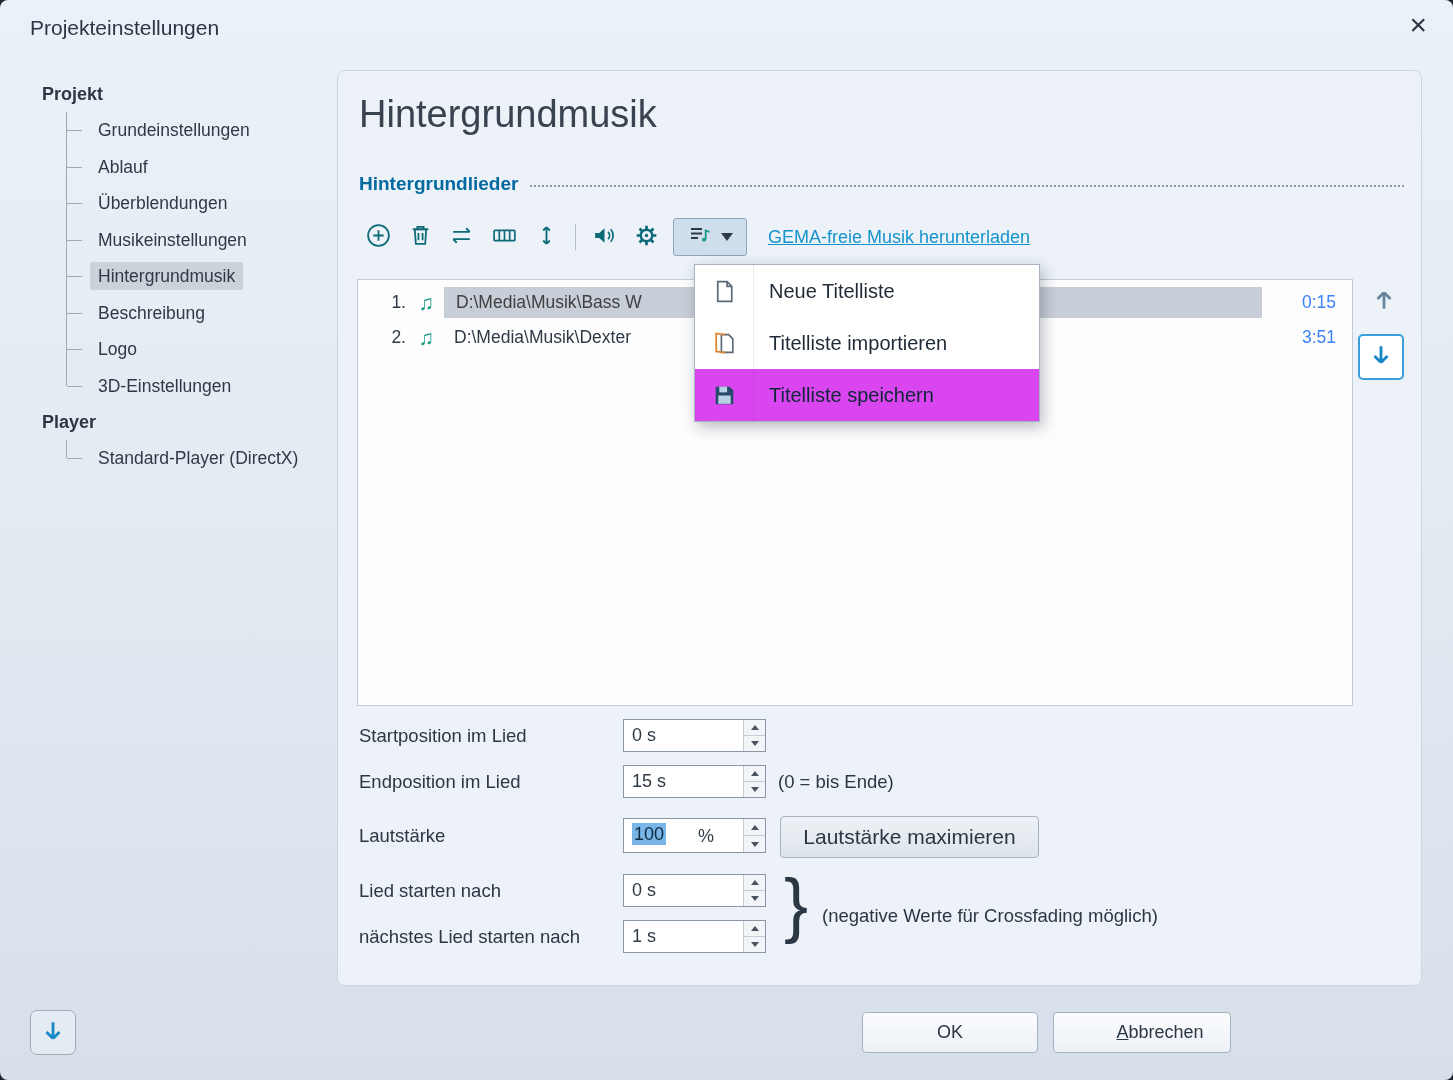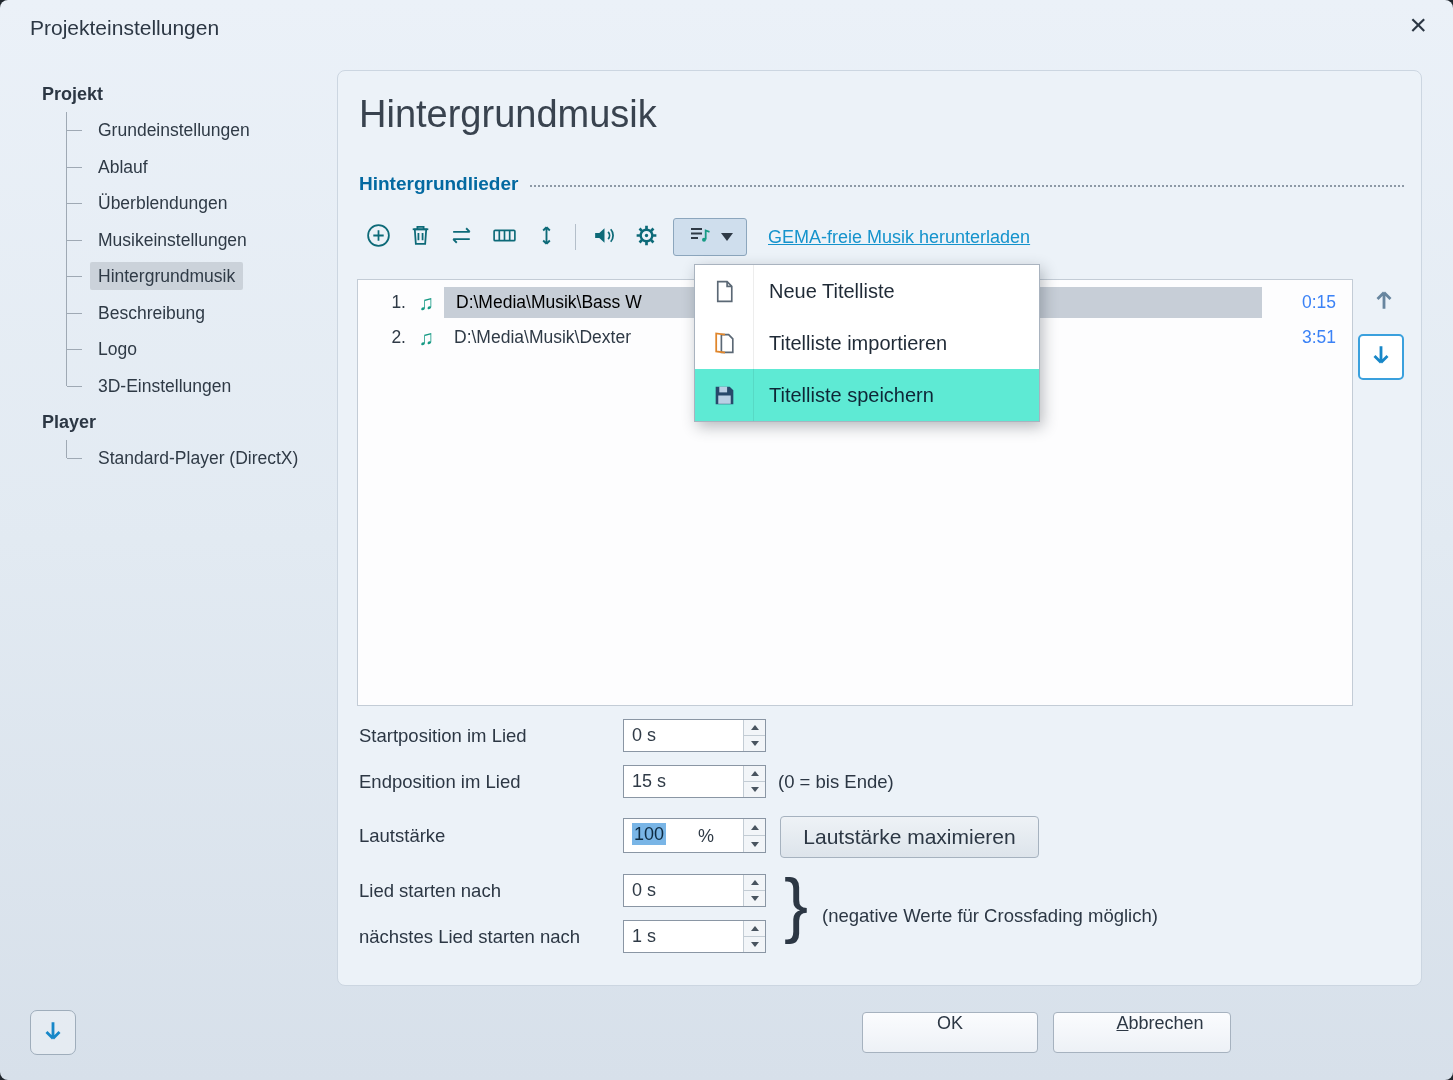--- a/index.html
+++ b/index.html
@@ -40,39 +40,39 @@
   .caret{width:0;height:0;border-left:6px solid transparent;border-right:6px solid transparent;border-top:8px solid #2f3a46;}
   .gema-link{margin-left:14px;font-size:18px;color:#1593cc;text-decoration:underline;cursor:pointer;white-space:nowrap;}
 
   
   .listbox{position:absolute;left:19px;top:208px;width:996px;height:427px;background:#fdfdfe;
     border:1px solid #c3ccd6;box-sizing:border-box;padding-top:5px;}
   .list-row{display:flex;align-items:center;height:35px;font-size:17.5px;}
   .row-index{width:48px;text-align:right;color:#2f3a46;flex:none;}
   .note-glyph{width:32px;text-align:center;color:#169a84;font-size:21px;flex:none;margin-left:4px;}
   .row-wrap{flex:1;margin-left:2px;margin-right:12px;padding:5px 10px;}
-  .list-row.selected .row-wrap{background:#c7ced7;color:#000000;padding-left:12px;}
+  .list-row.selected .row-wrap{background:#c7ced7;color:#404040;padding-left:12px;}
   .row-duration{width:62px;text-align:right;margin-right:16px;color:#3b82f6;flex:none;}
 
   
   .btn-up{position:absolute;left:1024px;top:210px;width:44px;height:42px;display:flex;align-items:center;
     justify-content:center;color:#68869f;cursor:default;}
   .btn-down{position:absolute;left:1020px;top:263px;width:46px;height:46px;background:#fff;border:2px solid #3aa0dd;
     border-radius:5px;box-sizing:border-box;display:flex;align-items:center;justify-content:center;color:#1787c8;cursor:default;}
   .btn-up svg,.btn-down svg{width:26px;height:26px;}
 
   
   .menu{position:absolute;left:356px;top:193px;width:344px;background:#fff;border:1px solid #a9b3bf;
     box-shadow:3px 5px 14px rgba(40,50,60,.32);z-index:20;}
   .menu-item{display:flex;align-items:center;height:52px;cursor:default;}
   .menu-icon{width:58px;height:100%;display:flex;align-items:center;justify-content:center;
     border-right:1px solid rgba(0,0,0,.07);flex:none;}
   .menu-icon svg{width:27px;height:27px;}
   .menu-label{margin-left:15px;font-size:20px;color:#1f2a36;white-space:nowrap;}
-  .menu-item.highlight{background:#5eead4;}
+  .menu-item.highlight{background:#d946ef;}
   .menu-item.highlight .menu-label{color:#0e2636;}
 
   
   .form-row{position:absolute;left:21px;height:33px;display:flex;align-items:center;}
   .fr1{top:648px}.fr2{top:694px}.fr3{top:747px;height:35px}.fr4{top:803px}.fr5{top:849px}
   .form-label{font-size:18.5px;color:#2c3744;width:264px;flex:none;}
   .spinner{width:143px;height:33px;background:#fff;border:1px solid #8a96a4;box-sizing:border-box;display:flex;position:relative;flex:none;}
   .fr3 .spinner{height:35px;}
   .spin-value{flex:1;font-size:18px;padding:5px 8px;white-space:nowrap;}
   .vol-sel{background:#79b5e6;color:#0e2b42;padding:1px 2px;}
@@ -84,21 +84,21 @@
   .spin-down::after{content:"";border-left:4px solid transparent;border-right:4px solid transparent;border-top:5px solid #49545f;}
   .form-note{margin-left:12px;font-size:18.5px;color:#2c3744;white-space:nowrap;}
   .maximize-btn{position:absolute;left:442px;top:745px;width:259px;height:42px;
     background:linear-gradient(180deg,#eef2f6,#dde4eb);border:1px solid #a6b2bf;border-radius:4px;box-sizing:border-box;
     display:flex;align-items:center;justify-content:center;font-size:21px;color:#2c3744;cursor:default;}
   .brace{position:absolute;left:446px;top:794px;font-size:72px;font-weight:300;color:#2c3744;line-height:1.1;}
   .crossfade-note{position:absolute;left:484px;top:834px;font-size:18.5px;color:#2c3744;white-space:nowrap;}
 
   
   .footer-btn{position:absolute;top:1012px;height:41px;background:linear-gradient(180deg,#fbfcfe,#edf1f6);
-    border:1px solid #a6b2bf;border-radius:4px;box-sizing:border-box;display:flex;align-items:flex-start;justify-content:center;
+    border:1px solid #a6b2bf;border-radius:4px;box-sizing:border-box;display:flex;align-items:center;justify-content:center;
     font-size:18px;color:#2c3744;cursor:default;}
   #btn-ok{left:862px;width:176px;}
   #btn-cancel{left:1053px;width:178px;padding-left:36px;}
   #btn-help{left:1245px;width:176px;}
   .btn-label{display:block;}
   .access .btn-label::first-letter{text-decoration:underline;}
   .corner-btn{position:absolute;left:30px;top:1010px;width:46px;height:45px;border:1px solid #9fadbb;border-radius:7px;
     box-sizing:border-box;display:flex;align-items:center;justify-content:center;color:#1787c8;background:rgba(255,255,255,.35);cursor:default;}
   .corner-btn svg{width:26px;height:26px;}
 </style>

